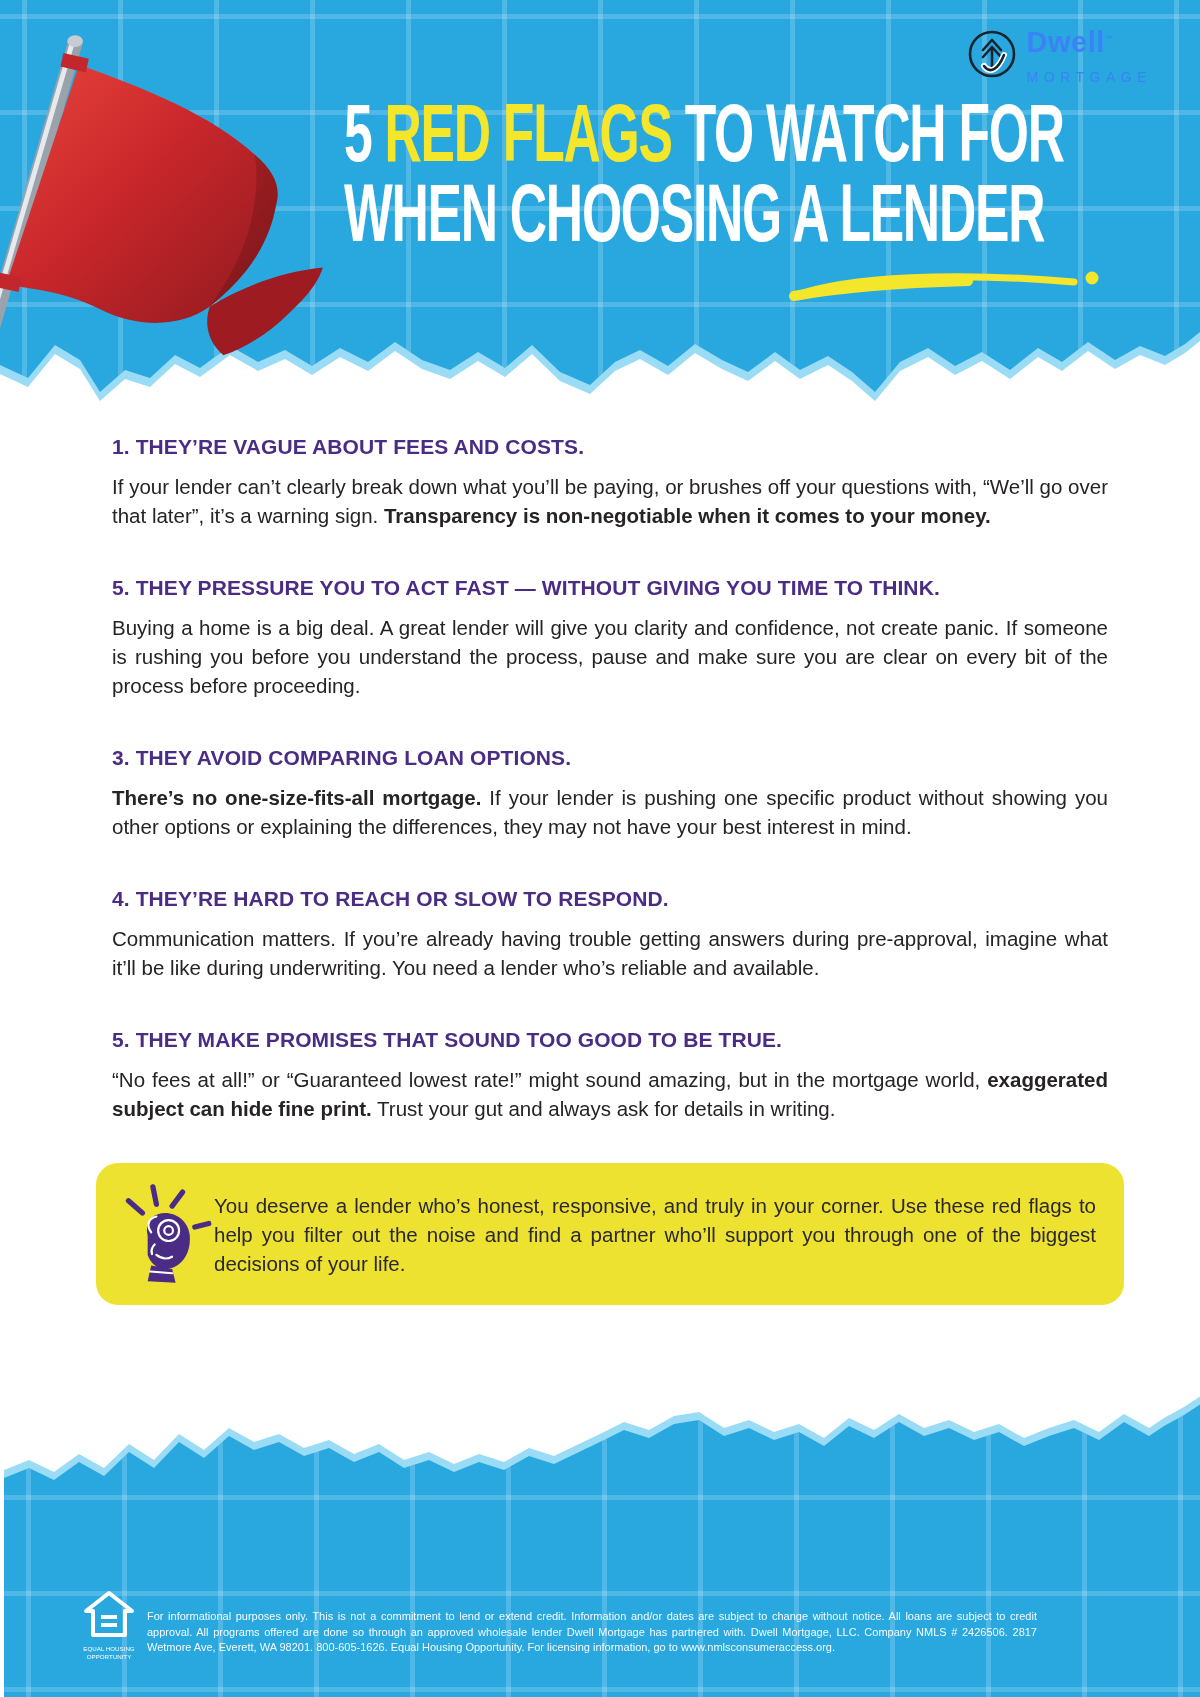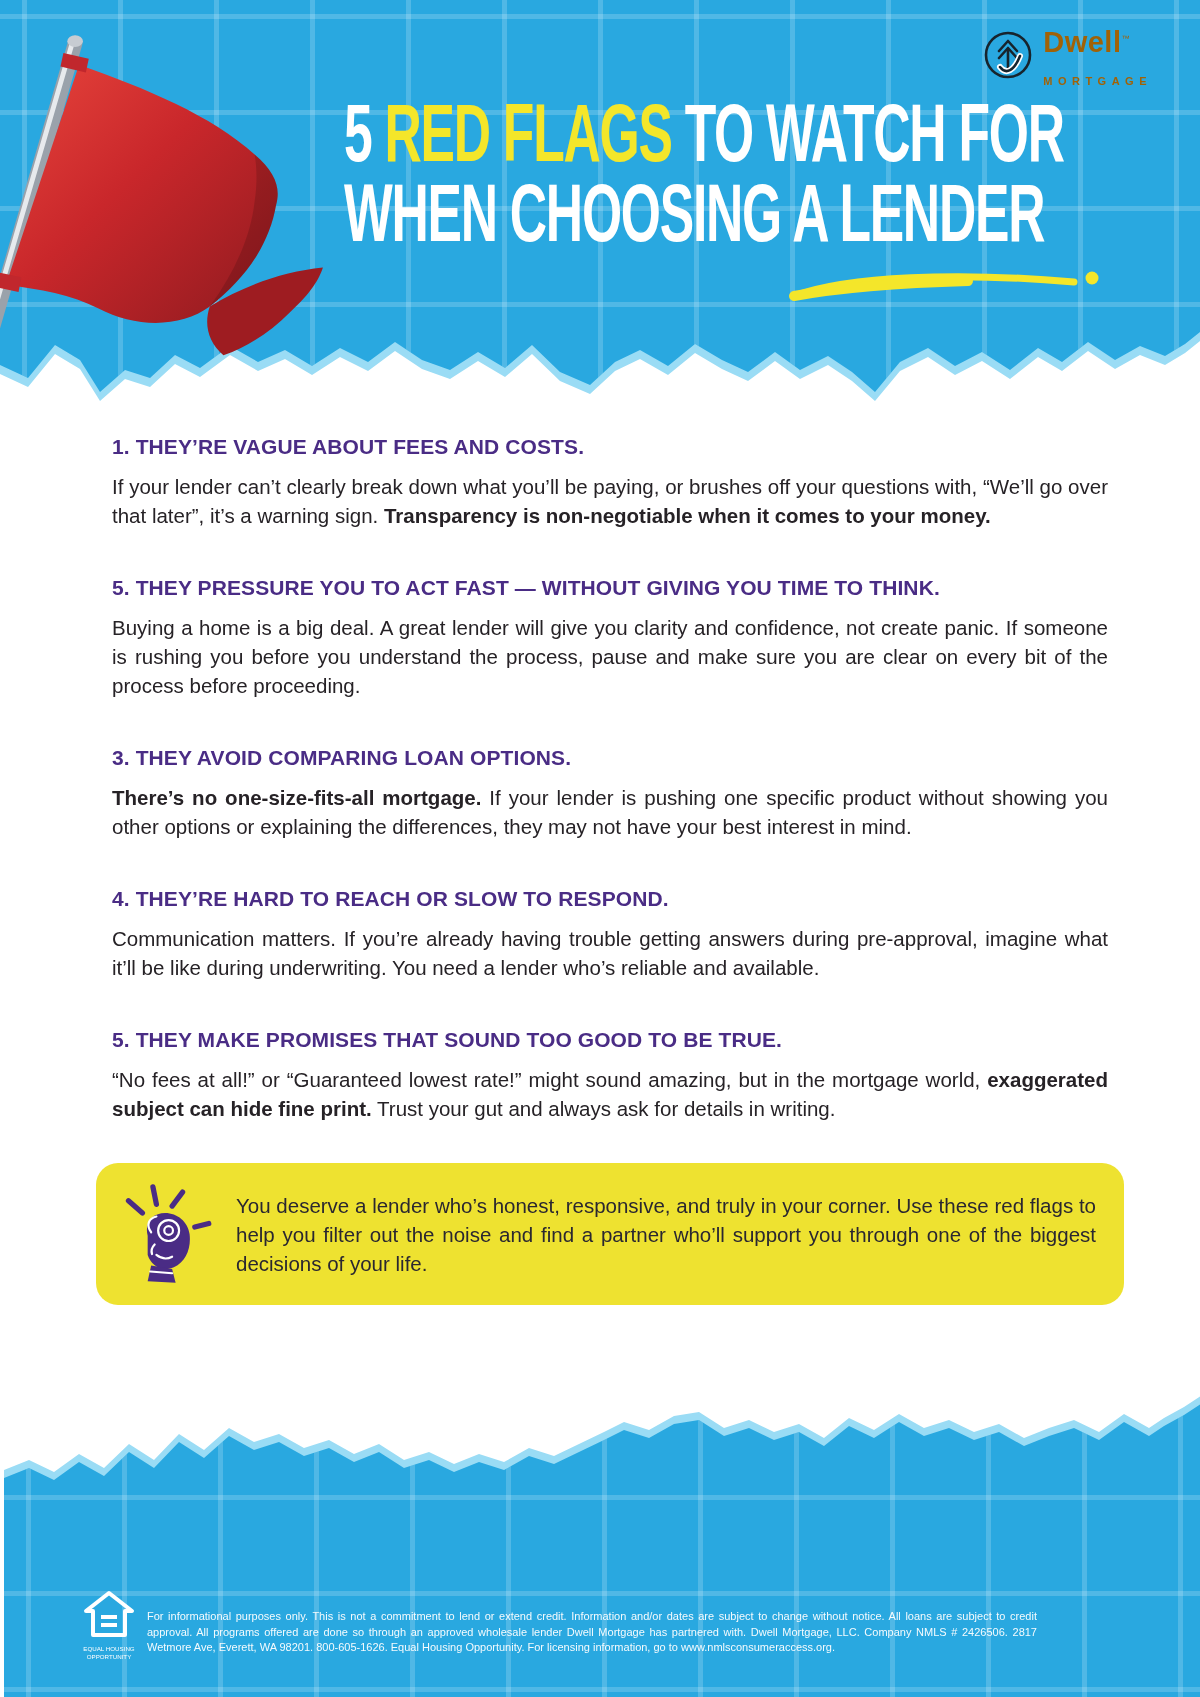--- a/index.html
+++ b/index.html
@@ -27,24 +27,24 @@
     position: absolute; inset: 0; background: #9ADCF5;
     clip-path: polygon(0px 0px,1200px 0px,1200px 341px,1185px 353px,1165px 365px,1140px 355px,1115px 369px,1088px 351px,1062px 371px,1038px 357px,1010px 379px,982px 361px,955px 375px,928px 357px,900px 371px,875px 401px,852px 381px,828px 365px,800px 379px,775px 361px,748px 381px,722px 369px,695px 353px,668px 375px,640px 359px,615px 371px,590px 394px,560px 381px,532px 354px,505px 377px,478px 361px,450px 379px,422px 369px,395px 351px,368px 371px,340px 357px,312px 375px,285px 359px,258px 371px,230px 355px,200px 377px,175px 364px,150px 387px,125px 379px,100px 401px,80px 369px,55px 354px,28px 387px,0px 374px);
   }
   .header-bg {
     position: absolute; inset: 0;
     clip-path: polygon(0px 0px,1200px 0px,1200px 332px,1185px 344px,1165px 356px,1140px 346px,1115px 360px,1088px 342px,1062px 362px,1038px 348px,1010px 370px,982px 352px,955px 366px,928px 348px,900px 362px,875px 392px,852px 372px,828px 356px,800px 370px,775px 352px,748px 372px,722px 360px,695px 344px,668px 366px,640px 350px,615px 362px,590px 385px,560px 372px,532px 345px,505px 368px,478px 352px,450px 370px,422px 360px,395px 342px,368px 362px,340px 348px,312px 366px,285px 350px,258px 362px,230px 346px,200px 368px,175px 355px,150px 378px,125px 370px,100px 392px,80px 360px,55px 345px,28px 378px,0px 365px);
   }
   .flag-illustration { position: absolute; left: -15px; top: 10px; width: 350px; height: 400px; z-index: 2; }
   .logo { position: absolute; right: 48px; top: 24px; display: flex; align-items: center; gap: 9px; z-index: 2; }
   .logo-mark { width: 52px; height: 52px; }
-  .logo-text-wrap { color: #a16207; }
+  .logo-text-wrap { color: #3b82f6; }
   .logo-name { font-size: 29px; font-weight: 700; letter-spacing: 0.5px; line-height: 30px; }
   .logo-tm { font-size: 8px; vertical-align: super; font-weight: 400; }
-  .logo-sub { font-size: 11px; letter-spacing: 5.5px; font-weight: 700; margin-top: 18px; }
+  .logo-sub { font-size: 14px; letter-spacing: 5.5px; font-weight: 400; margin-top: 12px; }
   .title { position: absolute; left: 170px; top: 93px; width: 940px; text-align: right; z-index: 2; }
   .title-line {
     display: block; white-space: nowrap;
     font-weight: 800; font-size: 82px; line-height: 80px;
     letter-spacing: -2px; color: #ffffff;
     transform: scaleX(0.63); transform-origin: 50% 50%;
   }
   .hl { color: var(--accent-yellow, #F4E62A); }
   .swoosh { position: absolute; left: 778px; top: 262px; width: 330px; height: 52px; z-index: 2; }
 
@@ -61,21 +61,21 @@
   }
   .section-body strong { font-weight: 700; }
   .flag-section + .flag-section { margin-top: 46px; }
 
   
   .callout {
     margin: 40px -16px 0 -16px;
     background: var(--callout-yellow, #EEE230);
     border-radius: 22px;
     padding: 18px 28px 18px 22px;
-    display: flex; align-items: center; gap: 22px;
+    display: flex; align-items: center; 
   }
   .callout-icon { flex: none; width: 96px; height: 106px; }
   .callout-text {
     color: #2A2730; font-size: 20.5px; line-height: 29px; text-align: justify;
   }
 
   
   .footer { position: absolute; left: 4px; top: 1385px; width: 1200px; height: 312px; }
   .footer-bg-light {
     position: absolute; inset: 0; background: #9ADCF5;

